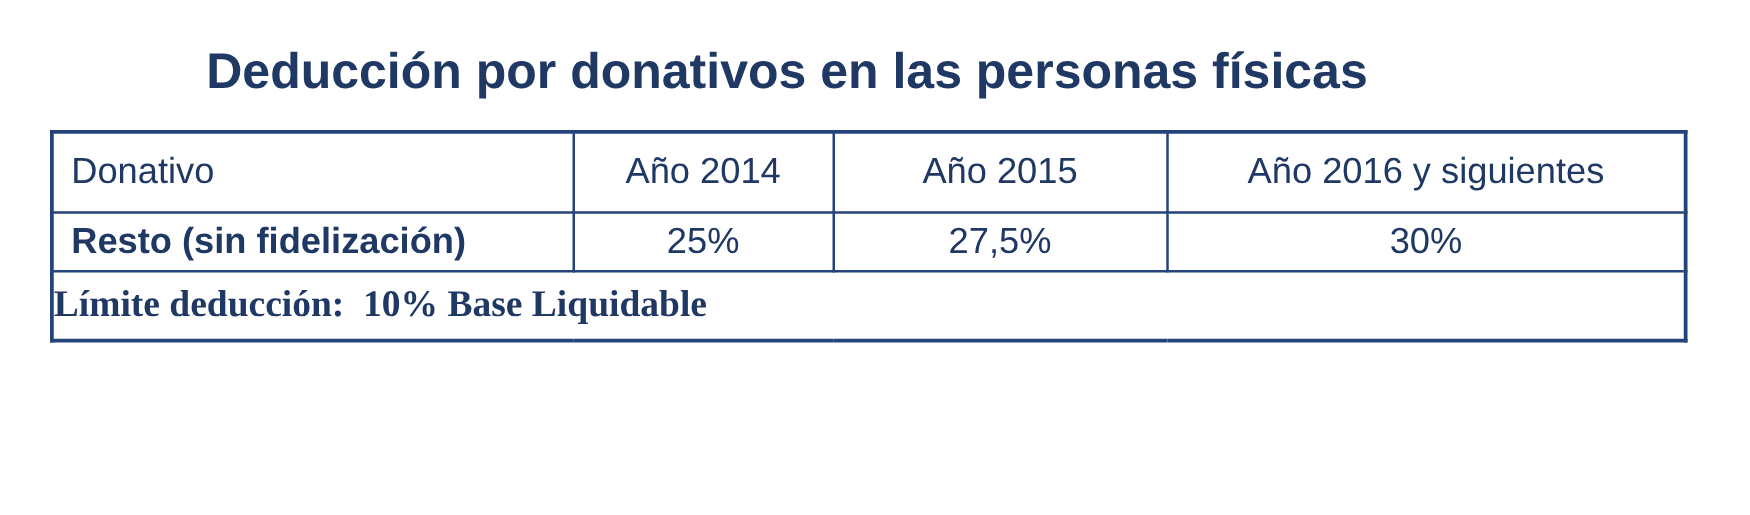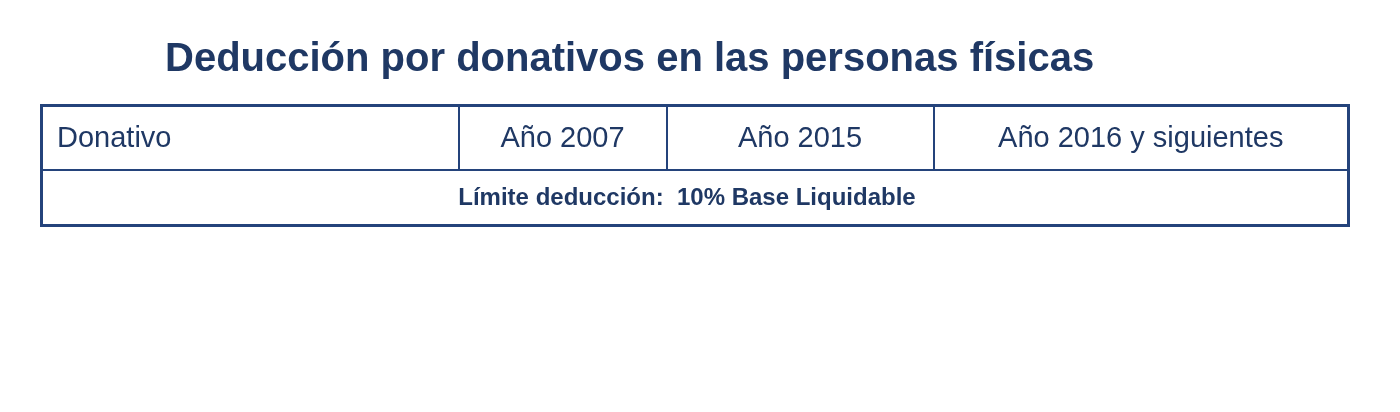--- a/index.html
+++ b/index.html
@@ -58,47 +58,54 @@
   tbody tr { height: 47px; }
   tfoot tr { height: 56px; }
   .cell-left {
     text-align: left;
     padding-left: 14px;
   }
   tbody .cell-left {
     font-weight: bold;
   }
   td.limit-note {
-    text-align: center;
+    text-align: left;
     font-weight: bold;
-    font-size: 24px;
+    font-size: 30px;
     padding-right: 16px;
     white-space: pre;
+    font-family: Liberation Serif, serif;
   }
 </style>
 </head>
 <body>
 
 <h1 class="page-title">Deducción por donativos en las personas físicas</h1>
 
 <table class="ded-table">
   <colgroup>
     <col style="width:417px">
     <col style="width:208px">
     <col style="width:267px">
     <col style="width:415px">
   </colgroup>
   <thead>
     <tr>
       <th class="cell-left">Donativo</th>
-      <th>Año 2007</th>
+      <th>Año 2014</th>
       <th>Año 2015</th>
       <th>Año 2016 y siguientes</th>
     </tr>
   </thead>
   <tbody>
+    <tr>
+      <td class="cell-left">Resto (sin fidelización)</td>
+      <td>25%</td>
+      <td>27,5%</td>
+      <td>30%</td>
+    </tr>
   </tbody>
   <tfoot>
     <tr>
       <td colspan="4" class="limit-note">Límite deducción:  10% Base Liquidable</td>
     </tr>
   </tfoot>
 </table>
 
 </body></html>

